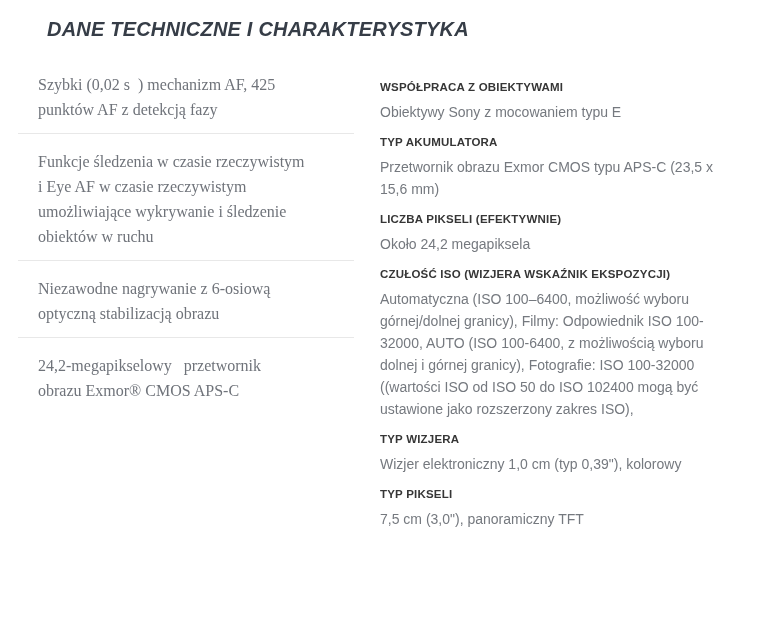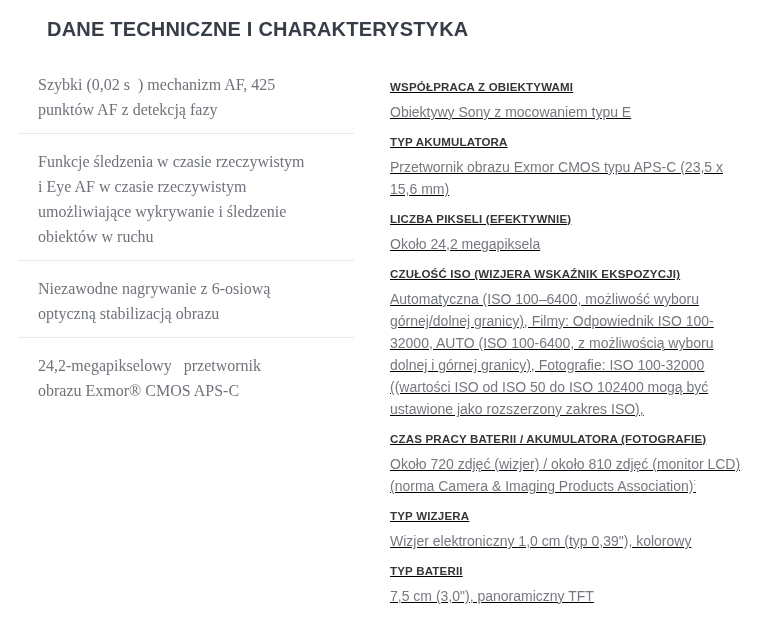--- a/index.html
+++ b/index.html
@@ -9,36 +9,37 @@
     background: #ffffff;
     font-family: "Liberation Sans", "DejaVu Sans", sans-serif;
     overflow: hidden;
   }
   .page { width: 777px; height: 633px; }
   .page-title {
     margin: 16px 8px 0 47px;
     font-size: 20px; line-height: 27px;
     font-weight: 700; letter-spacing: 0.2px;
     color: #363d47;
+    font-style: italic;
   }
   .columns { display: flex; align-items: flex-start; margin-top: 14px; }
 
   
   .features { width: 336px; margin: 0 0 0 18px; padding: 0; list-style: none; }
   .feature { padding: 15px 16px 11px 20px; border-bottom: 1px solid #e8e8e8; }
   .feature:last-child { border-bottom: 0; }
   .feature-text {
     display: block; width: 270px;
     font-size: 16px; line-height: 25px;
     color: #6f737a;
     font-family: Liberation Serif, serif;
   }
 
   
-  .specs { margin-left: 36px; padding-top: 23px; width: 362px; text-decoration: underline; }
+  .specs { margin-left: 26px; padding-top: 23px; width: 362px; }
   .spec { margin: 0 0 12px 0; }
   .spec-label {
     margin: 0 0 7px 0;
     font-size: 11.5px; line-height: 14px;
     font-weight: 700; letter-spacing: 0.2px;
     color: #363636;
   }
   .spec-value {
     margin: 0; width: 356px;
     font-size: 14px; line-height: 22px;
@@ -80,27 +81,23 @@
       </section>
       <section class="spec">
         <h2 class="spec-label">LICZBA PIKSELI (EFEKTYWNIE)</h2>
         <p class="spec-value">Około 24,2 megapiksela</p>
       </section>
       <section class="spec">
         <h2 class="spec-label">CZUŁOŚĆ ISO (WIZJERA WSKAŹNIK EKSPOZYCJI)</h2>
         <p class="spec-value">Automatyczna (ISO 100–6400, możliwość wyboru górnej/dolnej granicy), Filmy: Odpowiednik ISO 100-32000, AUTO (ISO 100-6400, z możliwością wyboru dolnej i górnej granicy), Fotografie: ISO 100-32000 ((wartości ISO od ISO 50 do ISO 102400 mogą być ustawione jako rozszerzony zakres ISO),</p>
       </section>
       <section class="spec">
-        <h2 class="spec-label">CZAS PRACY BATERII / AKUMULATORA (FOTOGRAFIE)</h2>
-        <p class="spec-value"><span>Około 720 zdjęć (wizjer) / około 810 zdjęć (monitor LCD) (norma Camera &amp; Imaging Products Association)</span><sup class="fn-sup">:</sup></p>
-      </section>
-      <section class="spec">
         <h2 class="spec-label">TYP WIZJERA</h2>
         <p class="spec-value">Wizjer elektroniczny 1,0 cm (typ 0,39"), kolorowy</p>
       </section>
       <section class="spec">
-        <h2 class="spec-label">TYP BATERII</h2>
+        <h2 class="spec-label">TYP PIKSELI</h2>
         <p class="spec-value">7,5 cm (3,0"), panoramiczny TFT</p>
       </section>
     </div>
 
   </div>
 </div>
 
 </body></html>

